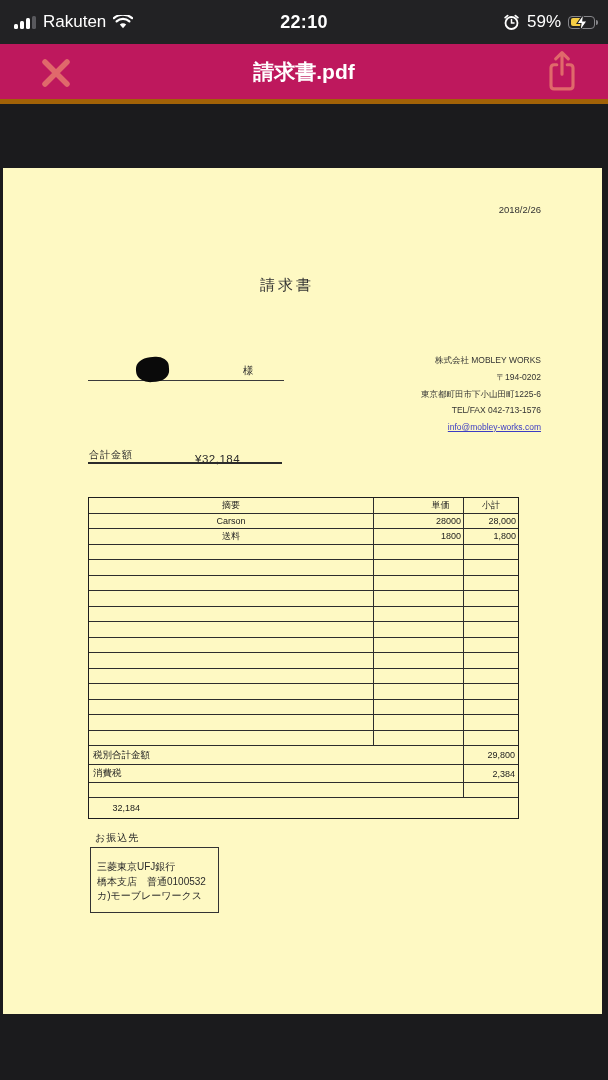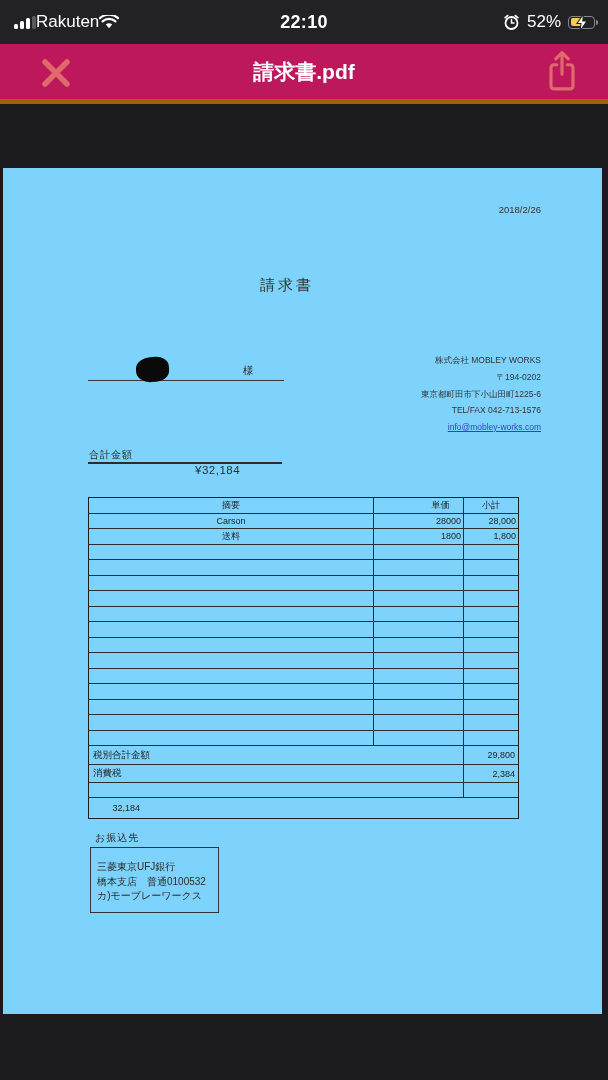--- a/index.html
+++ b/index.html
@@ -7,21 +7,21 @@
   .screen {
     position:relative; width:608px; height:1080px; overflow:hidden;
     background:#1b1b1d;
     font-family:"Liberation Sans","DejaVu Sans",sans-serif;
   }
   
   .status-bar {
     position:absolute; left:0; top:0; width:608px; height:44px;
     background:#222224; display:flex; align-items:center; color:#fff;
   }
-  .sb-left { position:absolute; left:14px; top:0; height:44px; display:flex; align-items:center; }
+  .sb-left { position:absolute; left:14px; top:0; height:44px; display:flex; align-items:center; gap:7px; }
   .sb-center { position:absolute; left:0; width:608px; text-align:center; font-size:18px; font-weight:700; letter-spacing:.3px; }
   .sb-right { position:absolute; right:10px; top:0; height:44px; display:flex; align-items:center; gap:7px; }
   .carrier { font-size:17px; font-weight:400; }
   .signal { display:flex; align-items:flex-end; gap:2px; height:13px; }
   .signal span { width:4px; border-radius:1.5px; background:#fff; display:block; }
   .signal .s1{height:5px}.signal .s2{height:8px}.signal .s3{height:11px}
   .signal .s4{height:13px; background:#59595d;}
   .pct { font-size:17px; font-weight:400; }
   .battery { position:relative; display:flex; align-items:center; }
   .batt-body { width:27px; height:13px; border:1px solid #86868a; border-radius:4px; position:relative; }
@@ -33,31 +33,31 @@
     position:absolute; left:0; top:44px; width:608px; height:60px;
     background:#be185d; border-bottom:5px solid #a16207;
     display:flex; align-items:center; justify-content:center;
   }
   .nav-title { color:#fff; font-size:21px; font-weight:700; }
   .nav-close { position:absolute; left:34px; top:8px; width:44px; height:44px; background:none; border:none; cursor:pointer; }
   .nav-share { position:absolute; right:24px; top:4px; width:44px; height:48px; background:none; border:none; cursor:pointer; }
   
   .page {
     position:absolute; left:3px; top:168px; width:599px; height:846px;
-    background:#7dd3fc; color:#2b2b2b;
+    background:#fef9c3; color:#2b2b2b;
   }
   .doc-date { position:absolute; top:36px; right:61px; font-size:9.5px; color:#333; }
   .doc-title { position:absolute; top:108px; left:0; width:568px; text-align:center; font-size:15px; font-weight:500; letter-spacing:3px; color:#333; }
   .recipient-line { position:absolute; left:85px; top:212px; width:196px; border-bottom:1.5px solid #3a3a3a; }
   .redaction { position:absolute; left:133px; top:189px; width:33px; height:25px; background:#0a0a0a; border-radius:45% 40% 42% 45%; transform:rotate(-4deg); }
   .honorific { position:absolute; left:240px; top:196px; font-size:10.5px; }
   .company { position:absolute; top:184px; right:61px; text-align:right; font-size:8.5px; line-height:16.8px; color:#333; }
   .company .email { color:#3c3cc4; text-decoration:underline; }
   .grand-total-label { position:absolute; left:86px; top:280px; font-size:10px; letter-spacing:1px; }
-  .grand-total-value { position:absolute; left:192px; top:296px; font-size:11.5px; letter-spacing:.5px;text-align:right; }
+  .grand-total-value { position:absolute; left:192px; top:285px; font-size:11.5px; letter-spacing:.5px;text-align:right; }
   .grand-total-line { position:absolute; left:85px; top:294px; width:194px; border-bottom:2px solid #2b2b2b; }
   
   .itable { position:absolute; left:85px; top:329px; width:431px; border:1px solid #1e1e1e; font-size:9px; color:#222; }
   .trow { display:flex; border-bottom:1px solid #2d2d2d; height:15.5px; }
   .trow:last-child { border-bottom:none; }
   .trow .cell { border-right:1px solid #2d2d2d; display:flex; align-items:center; overflow:hidden; }
   .trow .cell:last-child { border-right:none; }
   .c-desc { width:285px; justify-content:center; }
   .c-qty { width:44px; justify-content:center;margin-top:20px; }
   .c-price { width:46px; justify-content:flex-end; padding-right:2px; }
@@ -90,21 +90,21 @@
         <path d="M0.9 3.2 A13.8 13.8 0 0 1 19.1 3.2" stroke="#fff" stroke-width="2.2" fill="none" stroke-linecap="round"></path>
       </svg>
     </div>
     <div class="sb-center">22:10</div>
     <div class="sb-right">
       <svg width="17" height="17" viewBox="0 0 17 17">
         <circle cx="8.5" cy="9" r="6" stroke="#fff" stroke-width="1.8" fill="none"></circle>
         <path d="M8.5 5.5 V9 H11" stroke="#fff" stroke-width="1.5" fill="none" stroke-linecap="round"></path>
         <path d="M2.2 3.6 L4.6 1.6 M14.8 3.6 L12.4 1.6" stroke="#fff" stroke-width="1.8" stroke-linecap="round"></path>
       </svg>
-      <span class="pct">52%</span>
+      <span class="pct">59%</span>
       <span class="battery">
         <span class="batt-body">
             <span class="batt-fill"></span>
           </span>
         <span class="batt-cap"></span>
         <svg class="bolt" width="16" height="19" viewBox="0 0 16 19">
           <path d="M9.5 1 L3 10.5 H7 L6 18 L13 8 H8.8 Z" fill="#fff" stroke="#222224" stroke-width="1.1"></path>
         </svg>
       </span>
     </div>

